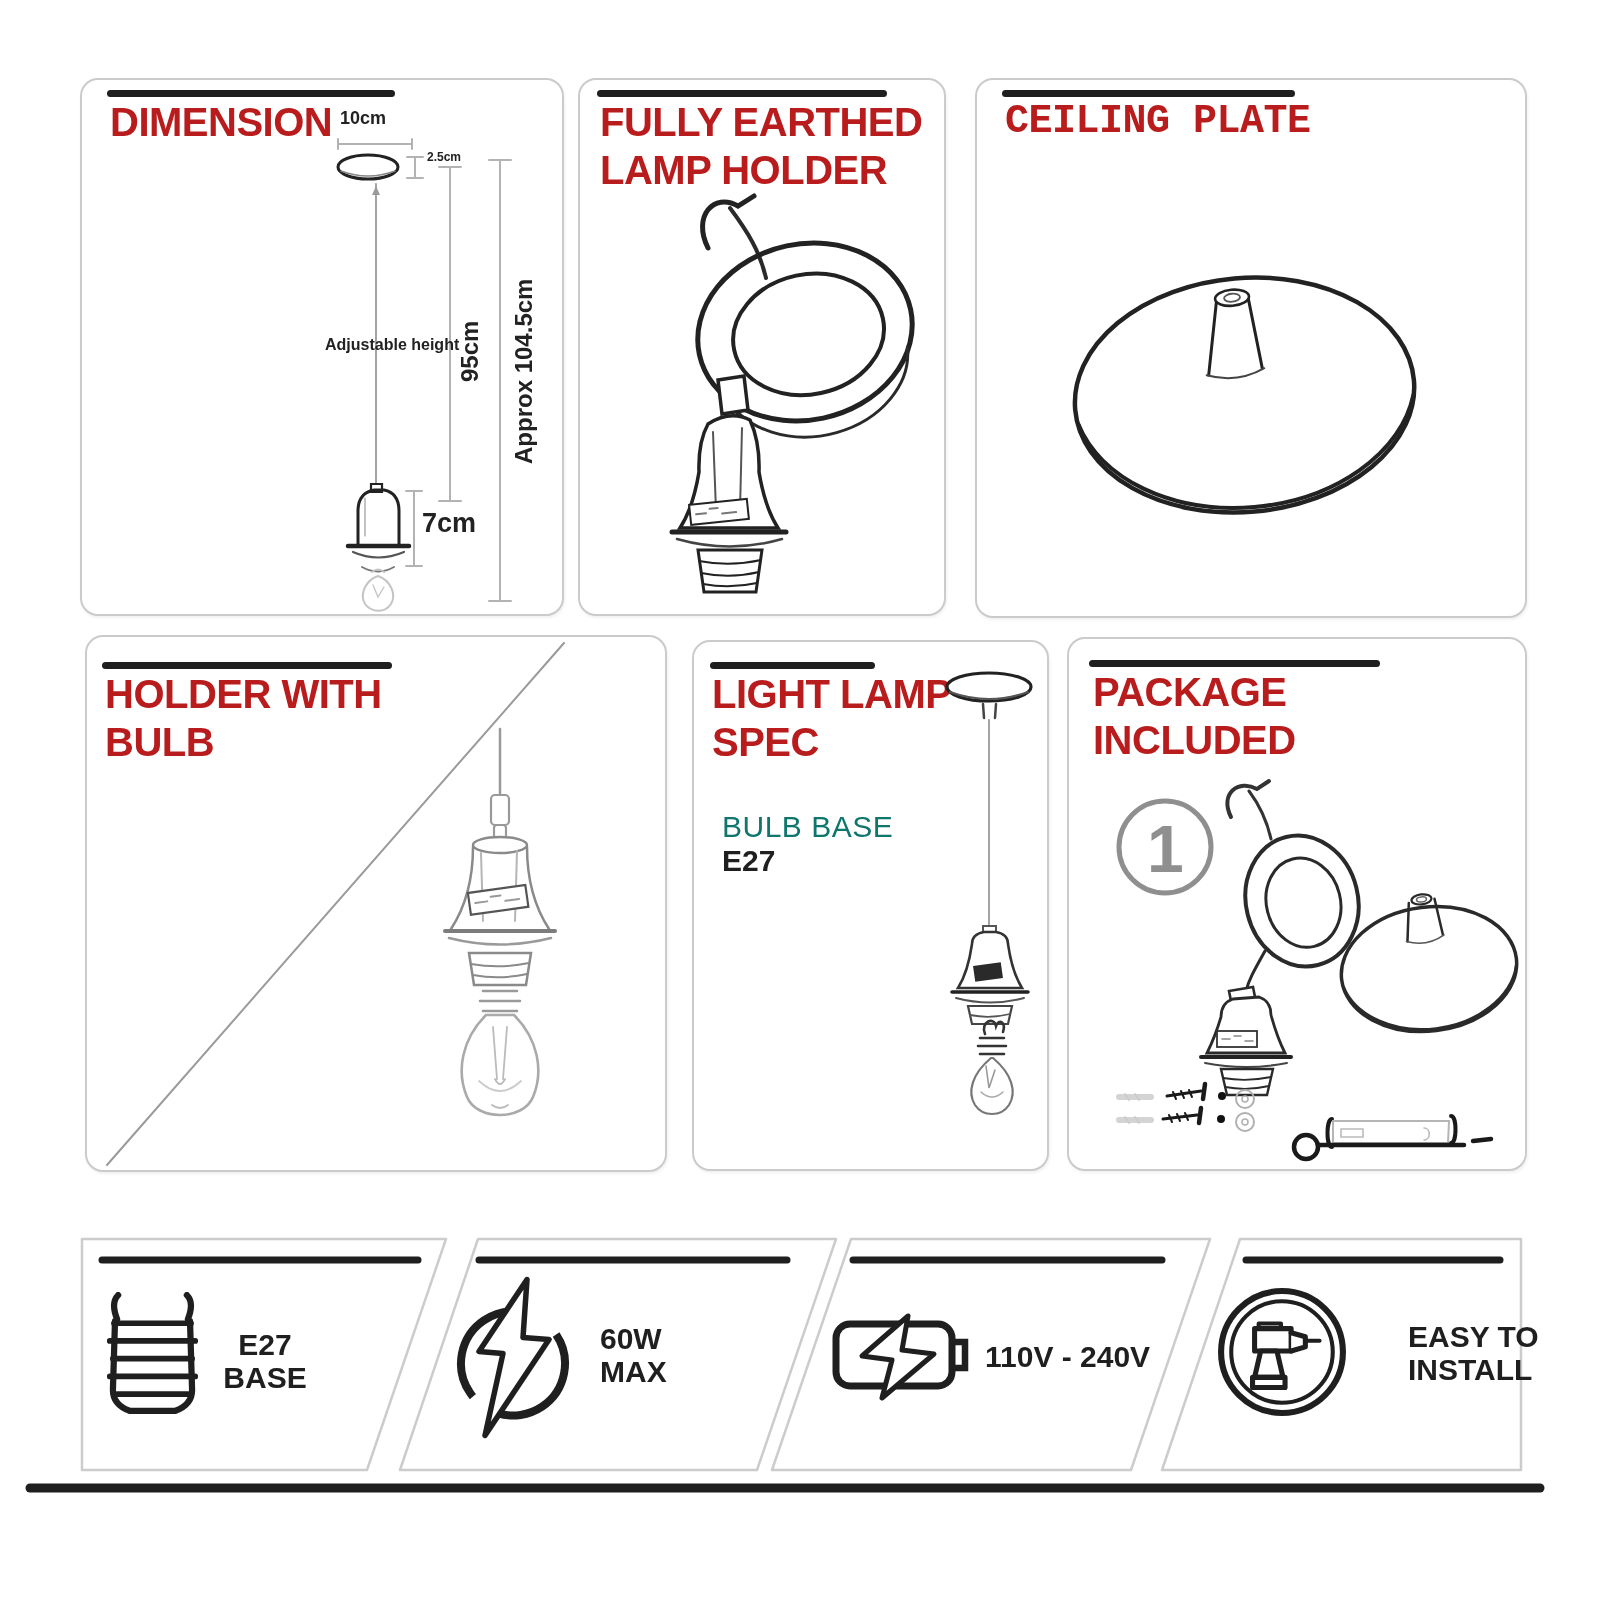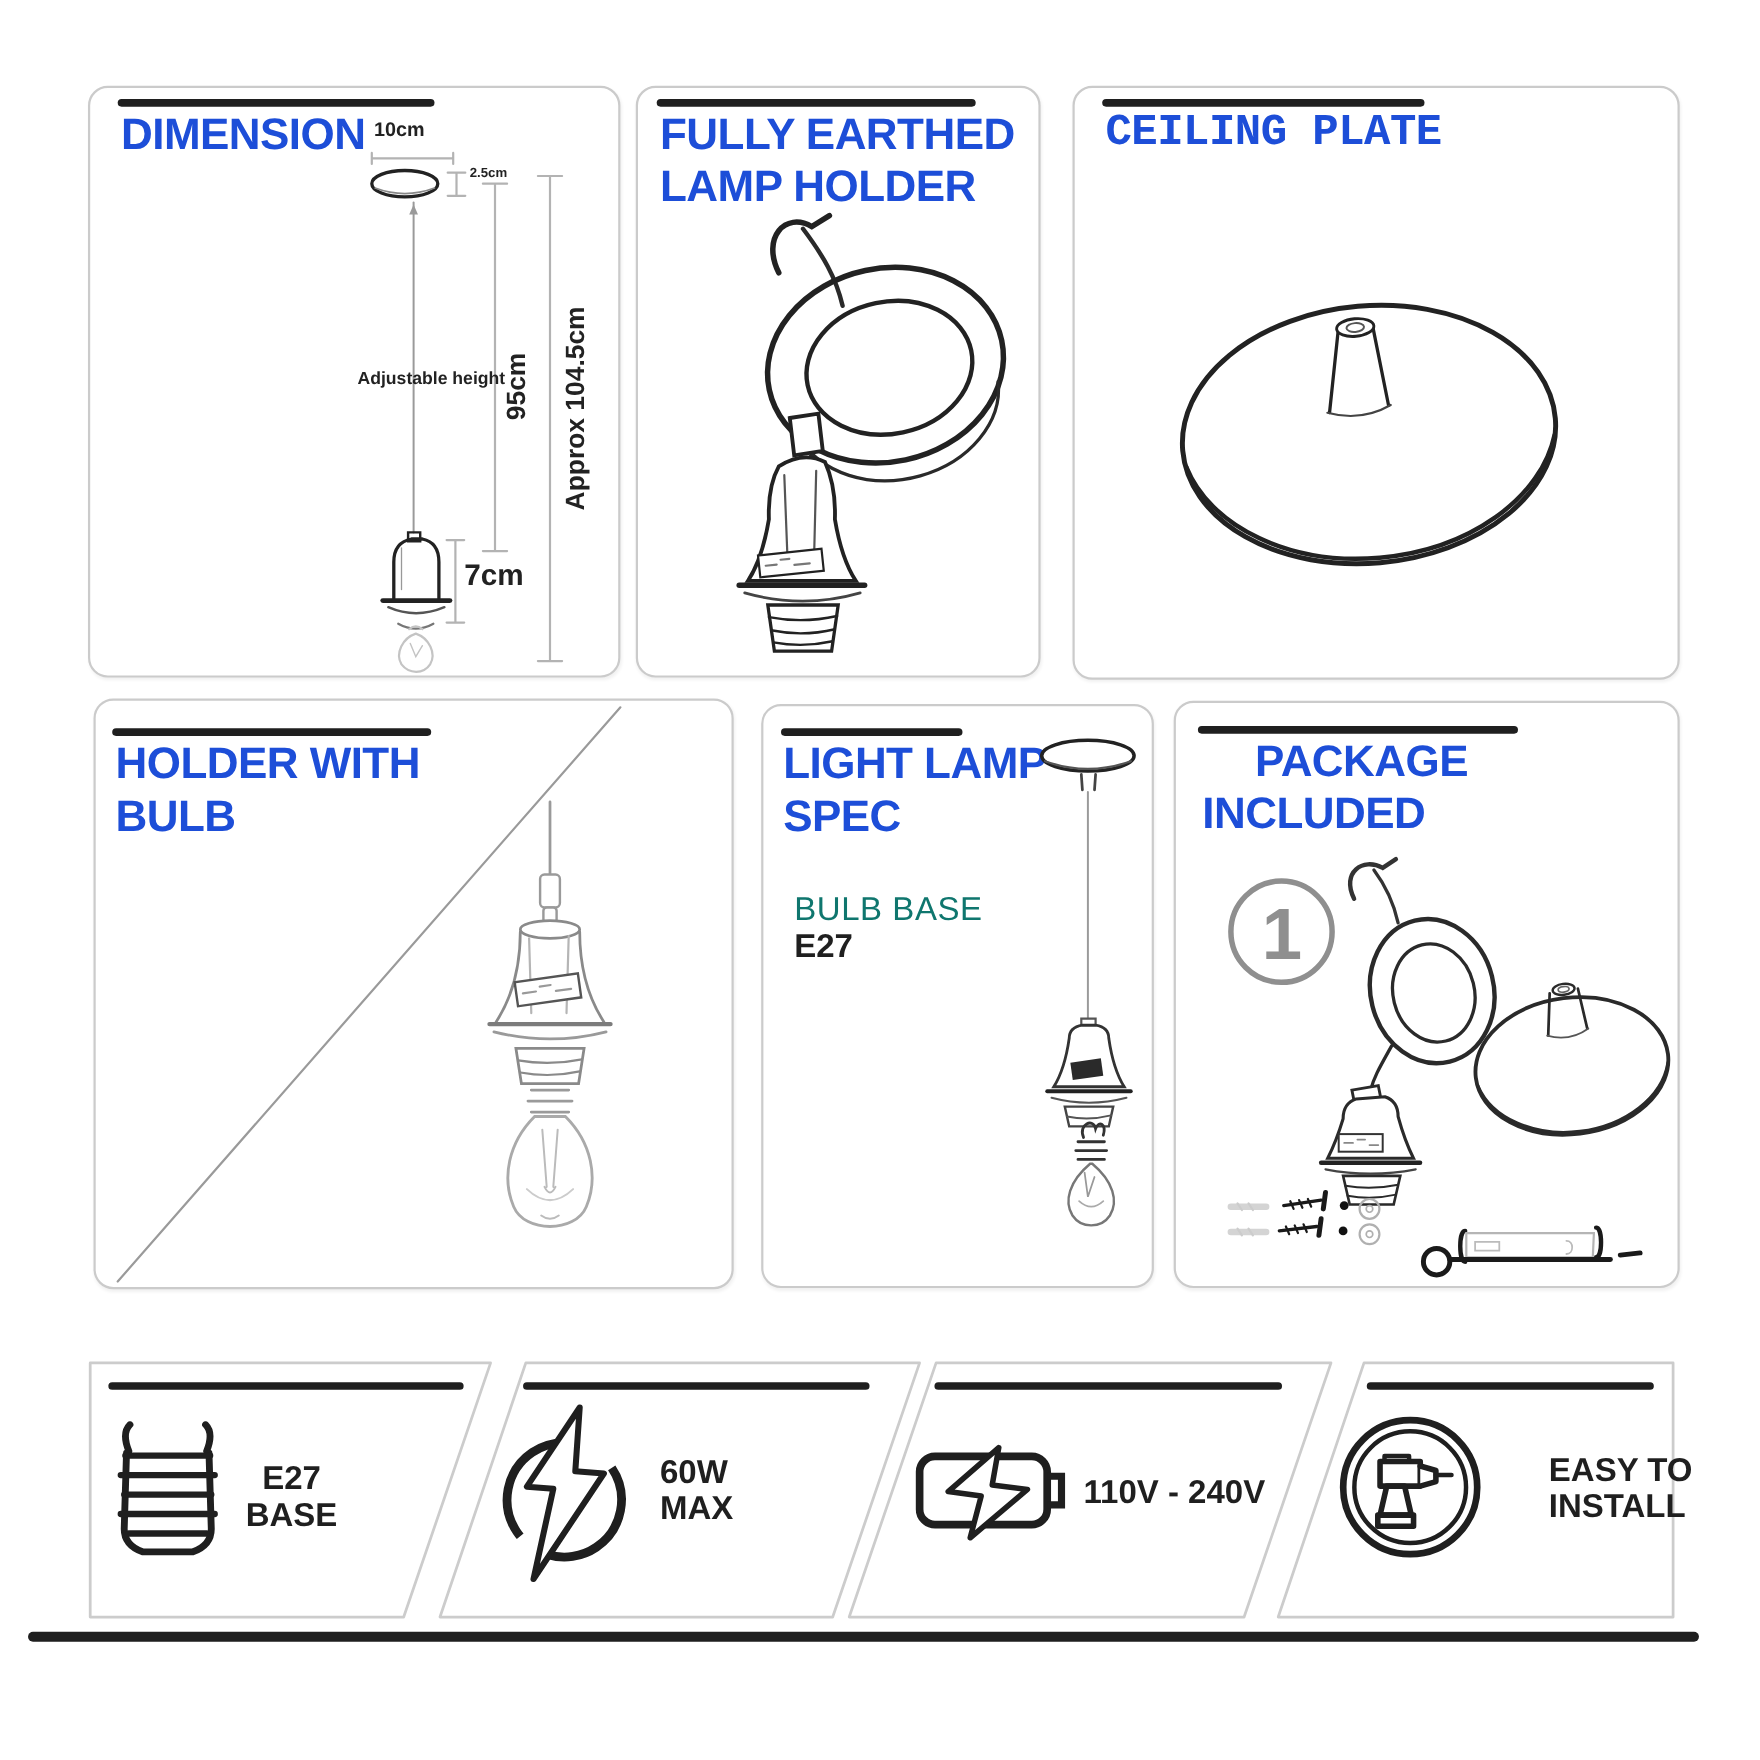--- a/index.html
+++ b/index.html
@@ -1,21 +1,21 @@
 <!DOCTYPE html>
 <html><head>
 <meta charset="utf-8">
 <style>
   html,body{margin:0;padding:0;background:#ffffff;}
   .page{position:relative;width:1600px;height:1600px;background:#ffffff;overflow:hidden;
         font-family:"Liberation Sans",sans-serif;color:#1f1f1f;}
   .panel{position:absolute;background:#fff;border:2px solid #cbcbcb;border-radius:18px;
          box-shadow:1px 2px 3px rgba(0,0,0,.06);}
   .tbar{position:absolute;height:7px;background:#1f1f1f;border-radius:4px;}
-  .ptitle{position:absolute;font-weight:700;font-size:40px;line-height:48px;letter-spacing:-.5px;color:#1d4ed8;white-space:nowrap;}
+  .ptitle{position:absolute;font-weight:700;font-size:40px;line-height:48px;letter-spacing:-.5px;color:#b91c1c;white-space:nowrap;}
   .psvg{position:absolute;left:0;top:0;width:100%;height:100%;}
   .dimlabel{position:absolute;font-weight:700;color:#222;white-space:nowrap;}
   .rot{transform:rotate(-90deg);transform-origin:left top;}
   .spec-label{position:absolute;font-size:30px;font-weight:400;letter-spacing:.5px;color:#0f766e;}
   .spec-value{position:absolute;font-size:30px;font-weight:700;color:#1f1f1f;}
   .qty{position:absolute;font-size:66px;font-weight:700;color:#8f8f8f;}
   .overlay{position:absolute;left:0;top:0;width:1600px;height:1600px;}
   .badge-text{position:absolute;font-weight:700;font-size:30px;line-height:33px;color:#1f1f1f;white-space:nowrap;}
   .badge-text.center{text-align:center;}
   .icon-box{position:absolute;}
@@ -183,21 +183,21 @@
         <path d="M286,396 H310 M284,404 H312 M286,412 H310" stroke="#333" stroke-width="2.6"></path>
         <path d="M297,416 C278,432 273,450 281,463 C289,475 307,475 315,463 C323,450 318,432 299,416 Z" stroke="#777" stroke-width="2.2"></path>
         <path d="M292,424 l3,22 l6,-18" stroke="#999" stroke-width="1.6"></path>
         <path d="M287,450 Q298,460 309,450" stroke="#aaa" stroke-width="1.6"></path>
       </g>
     </svg>
   </div>
 
   <div class="panel" style="left:1067px;top:637px;width:456px;height:530px;">
     <div class="tbar" style="left:20px;top:21px;width:291px;"></div>
-    <div class="ptitle" style="left:24px;top:29px;margin-left:48px;">PACKAGE</div>
+    <div class="ptitle" style="left:24px;top:29px;">PACKAGE</div>
     <div class="ptitle" style="left:24px;top:77px;">INCLUDED</div>
     <div class="qty" style="left:78px;top:172px;">1</div>
     <svg class="psvg" viewBox="0 0 456 530">
       <g fill="none" stroke-linecap="round">
         <circle cx="96" cy="208" r="46" stroke="#8f8f8f" stroke-width="5"></circle>
 
         <path d="M162,178 C150,154 170,140 188,150 L200,142" stroke="#333" stroke-width="4"></path>
         <path d="M180,152 C192,168 198,182 202,200" stroke="#333" stroke-width="3"></path>
         <g transform="rotate(-14 233 262)">
           <ellipse cx="233" cy="262" rx="56" ry="66" stroke="#2a2a2a" stroke-width="4"></ellipse>

